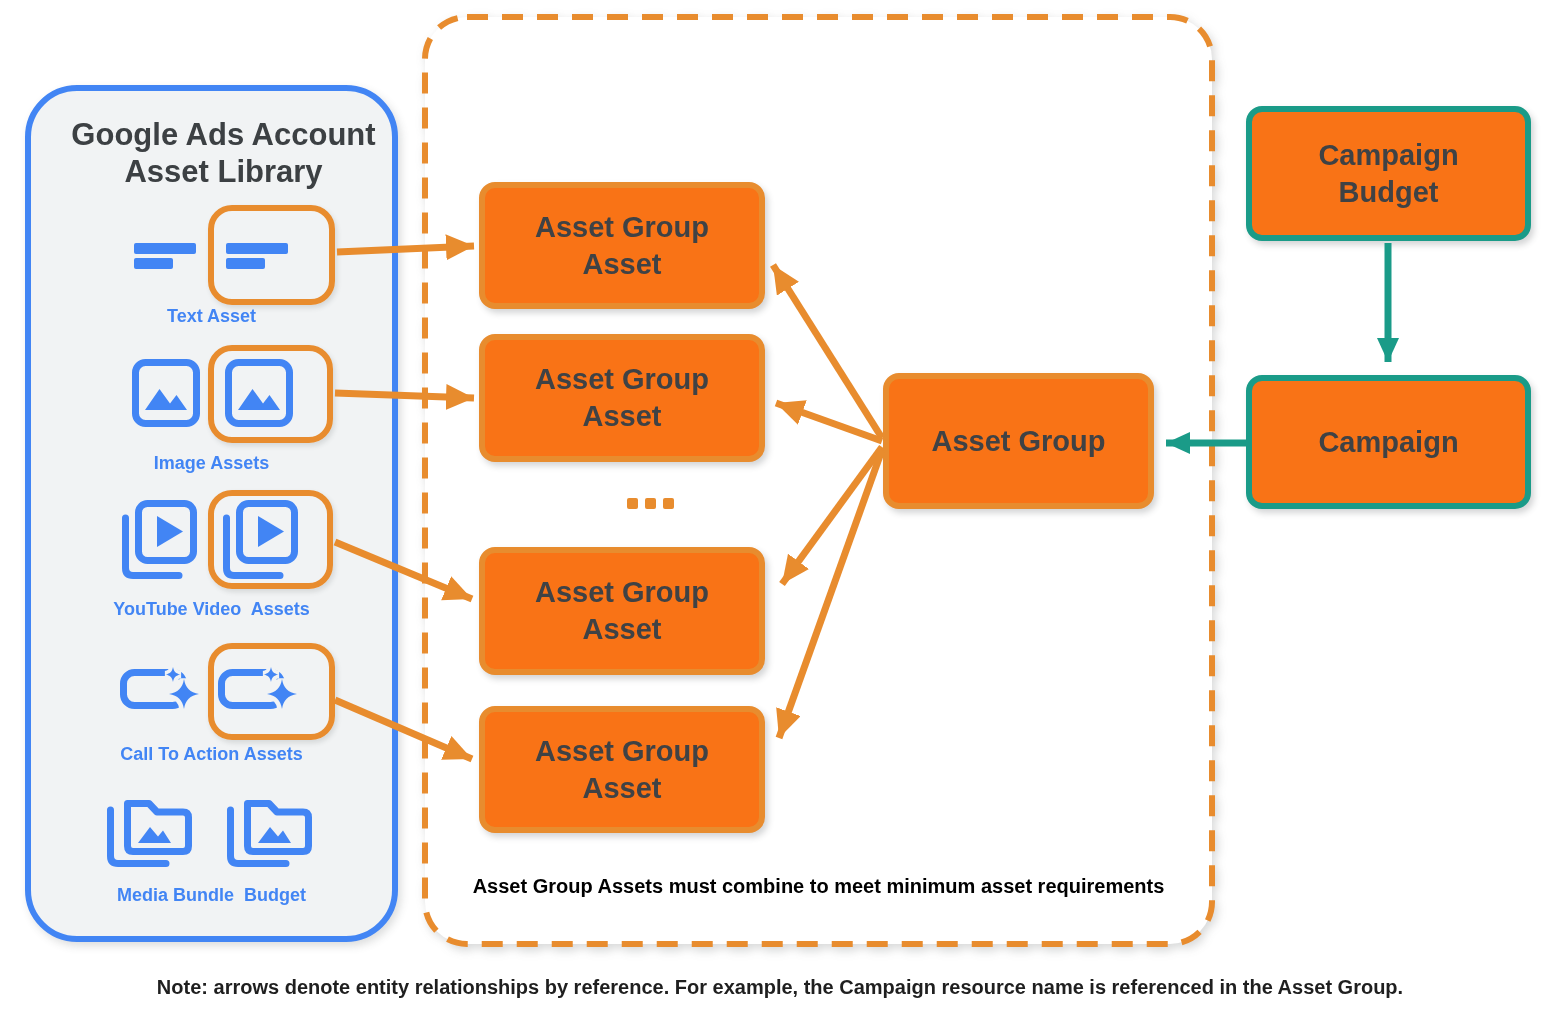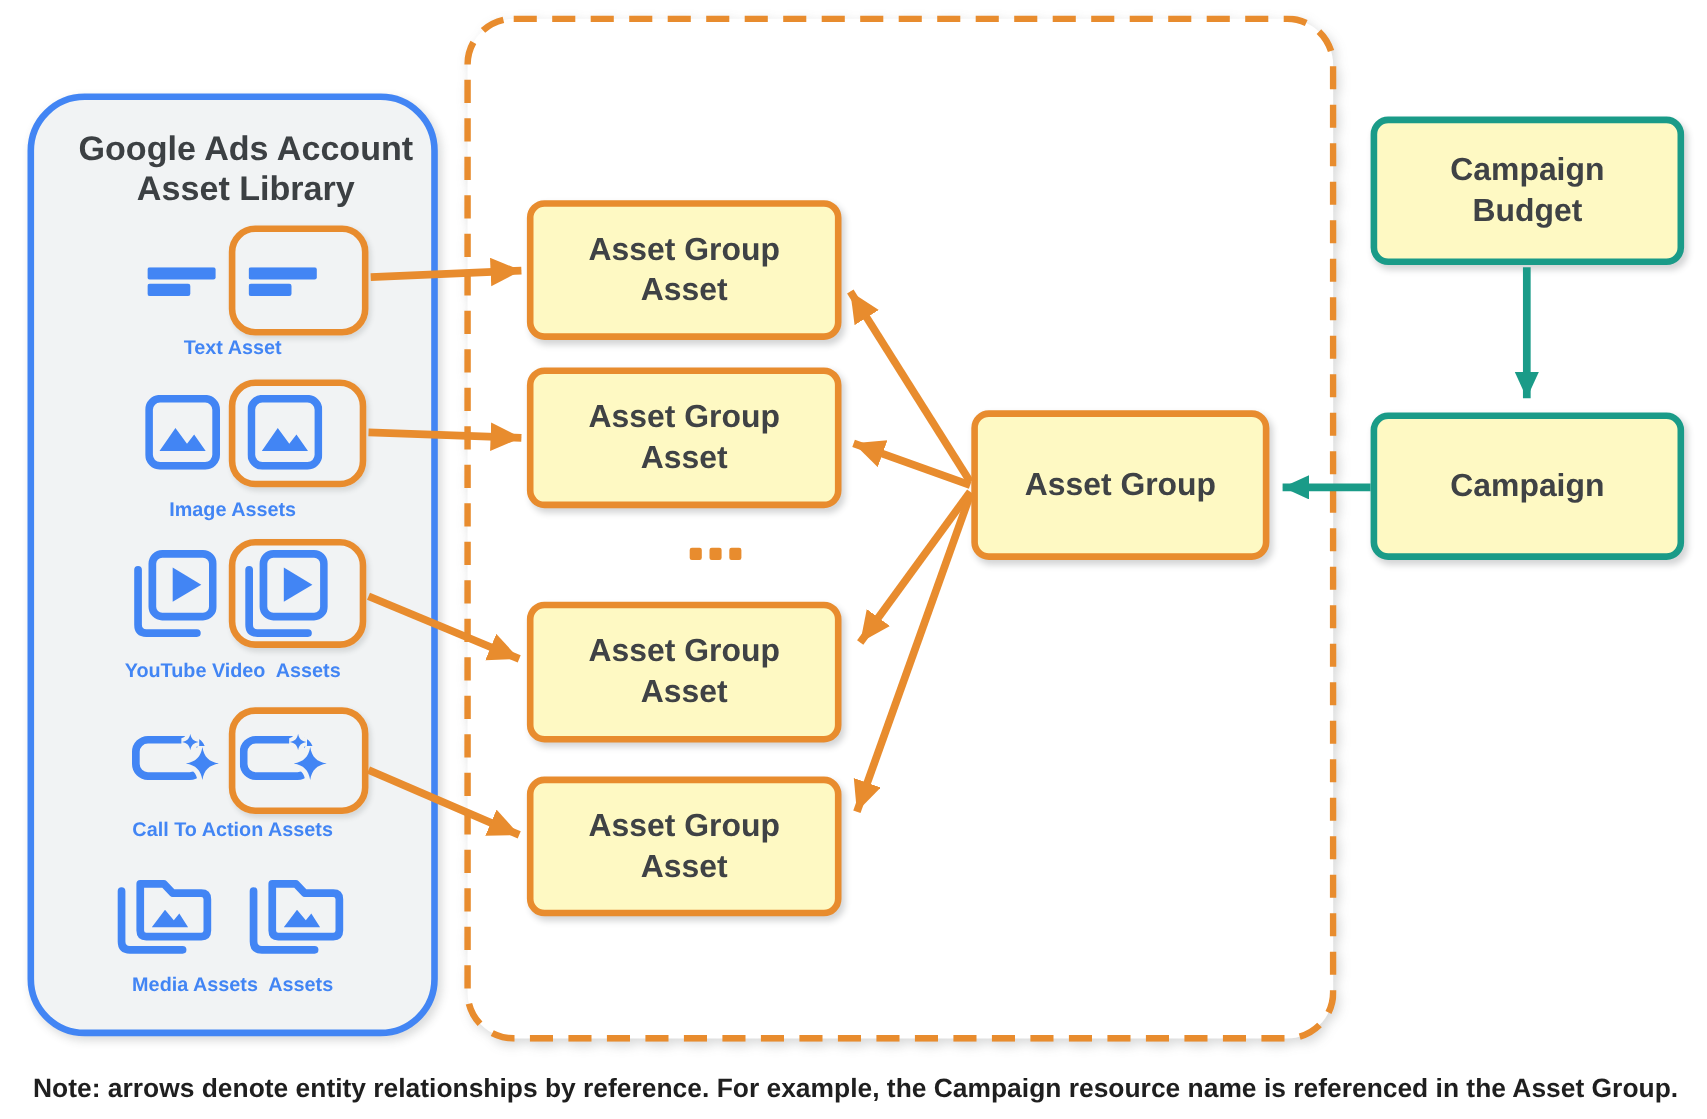--- a/index.html
+++ b/index.html
@@ -21,21 +21,21 @@
 
   
   .mutate-panel{position:absolute;left:422px;top:14px;width:793px;height:933px;z-index:1;}
   .mutate-panel svg{filter:drop-shadow(3px 4px 5px rgba(60,64,67,.20));}
   .mutate-title{position:absolute;left:442px;top:55px;width:753px;text-align:center;
     font-size:33px;line-height:46px;font-weight:700;font-style:italic;color:#000000;z-index:2;}
   .mutate-footnote{position:absolute;left:442px;top:875px;width:753px;text-align:center;
     font-size:20px;font-weight:700;color:#000000;z-index:2;}
 
   
-  .node{position:absolute;box-sizing:border-box;background:#fef9c3;border-radius:16px;
+  .node{position:absolute;box-sizing:border-box;background:#f97316;border-radius:16px;
     display:flex;align-items:center;justify-content:center;text-align:center;
     font-weight:700;color:#3F4245;z-index:2;box-shadow:3px 4px 6px rgba(60,64,67,.22);}
   .node-orange{border:6px solid #E88C2E;}
   .node-teal{border:6px solid #1A9B88;}
   .aga{left:479px;width:286px;font-size:29px;line-height:37px;}
   #aga1{top:182px;height:127px;}
   #aga2{top:334px;height:128px;}
   #aga3{top:547px;height:128px;}
   #aga4{top:706px;height:127px;}
   #asset-group{left:883px;top:373px;width:271px;height:136px;font-size:29px;}
@@ -46,21 +46,21 @@
   .dots{position:absolute;left:627px;top:498px;z-index:2;display:flex;gap:7px;}
   .dots span{width:11px;height:11px;background:#E88C2E;border-radius:2px;display:block;}
 
   
   #arrows{position:absolute;left:0;top:0;width:1552px;height:1017px;z-index:3;pointer-events:none;}
   #arrows line{stroke-width:7px;}
   .oline{stroke:#E88C2E;}
   .tline{stroke:#1A9B88;}
 
   .note{position:absolute;left:30px;top:976px;width:1500px;
-    font-size:24px;font-weight:700;color:#1F1F1F;z-index:2;}
+    font-size:20px;font-weight:700;color:#1F1F1F;z-index:2;text-align:center;}
 </style>
 </head>
 <body>
 
 <div id="canvas">
 
   <div class="library-panel"></div>
   <div class="library-title preline">Google Ads Account
 Asset Library</div>
 
@@ -135,21 +135,21 @@
       <path d="M36 57 L48 41 L56 50.5 L61 44.5 L69 57 Z" fill="#4285F4"></path>
     </svg>
   </span>
   <span class="icon-wrap" style="left:222px;top:786px;">
     <svg width="92" height="84" viewBox="0 0 92 84">
       <path d="M8.5 24 V70 Q8.5 77.5 16 77.5 H64" fill="none" stroke="#4285F4" stroke-width="7" stroke-linecap="round"></path>
       <path d="M25.5 17.5 H47 L55 26 H81 Q86.5 26 86.5 31.5 V60 Q86.5 65.5 81 65.5 H31 Q25.5 65.5 25.5 60 Z" fill="none" stroke="#4285F4" stroke-width="7" stroke-linejoin="round"></path>
       <path d="M36 57 L48 41 L56 50.5 L61 44.5 L69 57 Z" fill="#4285F4"></path>
     </svg>
   </span>
-  <div class="asset-label prewrap" style="top:885px;">Media Assets  Assets</div>
+  <div class="asset-label prewrap" style="top:885px;">Media Bundle  Budget</div>
 
   <div class="mutate-panel">
     <svg width="793" height="933" viewBox="0 0 793 933">
       <rect x="3" y="3" width="787" height="927" rx="42" fill="#FFFFFF" stroke="#E88C2E" stroke-width="6" stroke-dasharray="21 14"></rect>
     </svg>
   </div>
 
   <div class="node node-orange aga preline" id="aga1">Asset Group
 Asset</div>
   <div class="node node-orange aga preline" id="aga2">Asset Group
@@ -157,20 +157,21 @@
   <div class="dots">
       <span></span>
       <span></span>
       <span></span>
     </div>
   <div class="node node-orange aga preline" id="aga3">Asset Group
 Asset</div>
   <div class="node node-orange aga preline" id="aga4">Asset Group
 Asset</div>
 
+  <div class="mutate-footnote">Asset Group Assets must combine to meet minimum asset requirements</div>
 
   <div class="node node-orange" id="asset-group">Asset Group</div>
   <div class="node node-teal preline" id="campaign-budget">Campaign
 Budget</div>
   <div class="node node-teal" id="campaign">Campaign</div>
 
   <svg id="arrows">
     <defs>
       <marker id="mo" markerUnits="userSpaceOnUse" markerWidth="32" markerHeight="28" refX="28" refY="13" orient="auto">
         <path d="M0,0 L28,13 L0,26 Z" fill="#E88C2E"></path>

